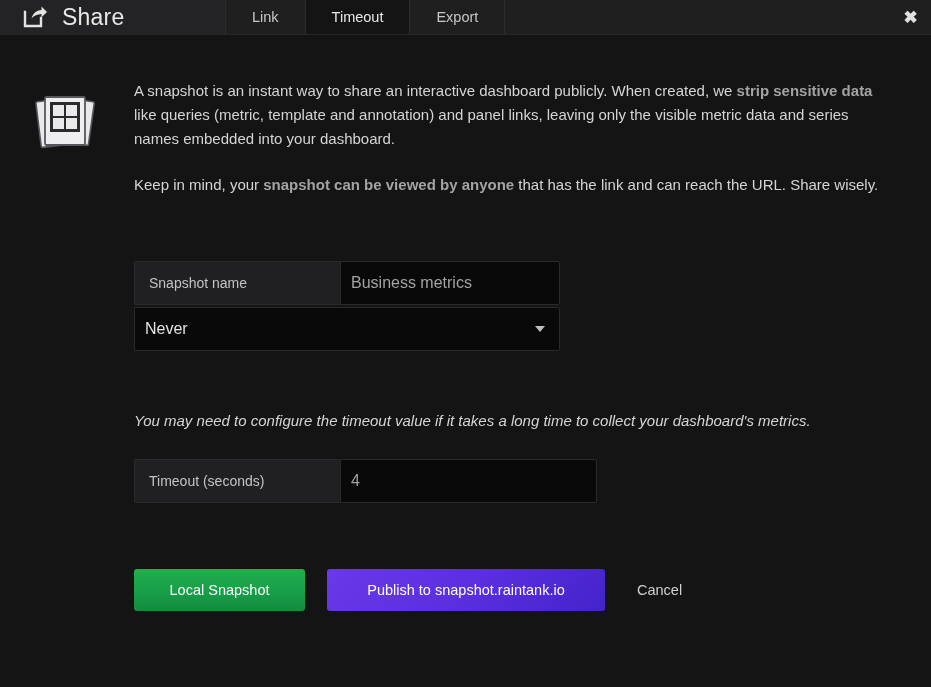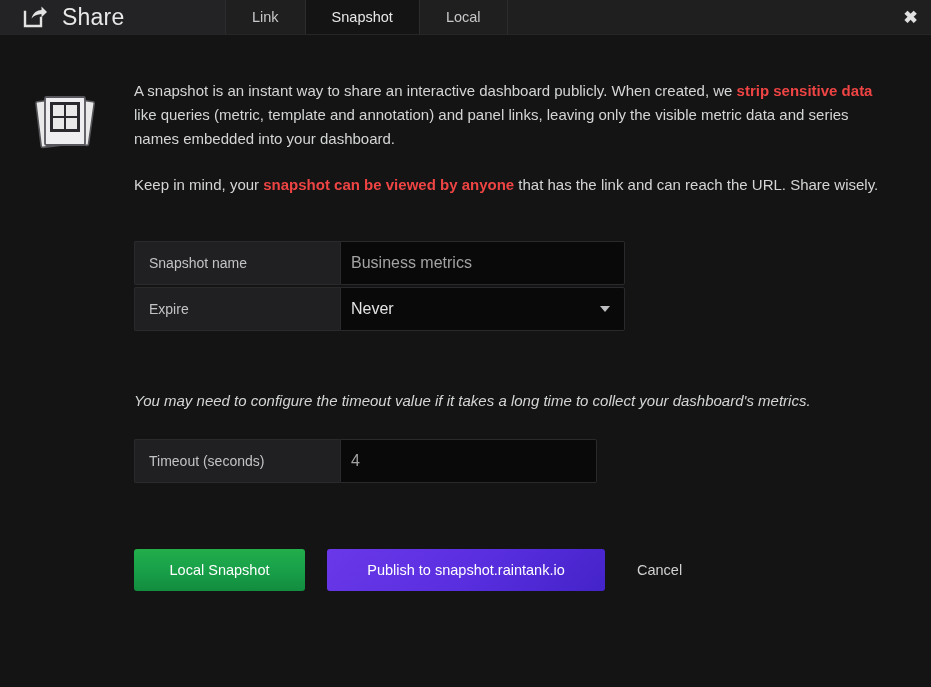--- a/index.html
+++ b/index.html
@@ -120,28 +120,28 @@
   }
 
   .para {
     font-size: 15px;
     line-height: 24px;
     color: #d4d5d6;
     margin: 0 0 22px 0;
     max-width: 760px;
   }
   .para b {
-    color: #ef4444;
+    color: #a3a3a3;
     font-weight: bold;
   }
 
   
   .form-block {
-    margin-top: 44px;
-    width: 491px;
+    margin-top: 64px;
+    width: 426px;
   }
   .form-row {
     display: flex;
     align-items: stretch;
     margin-bottom: 2px;
     height: 44px;
   }
   .form-label {
     width: 206px;
     flex: 0 0 206px;
@@ -247,22 +247,22 @@
       <svg viewBox="0 0 26 24" width="26" height="24" xmlns="http://www.w3.org/2000/svg">
         <path d="M3 7 L3 21 L19 21 L19 13" fill="none" stroke="#e3e3e4" stroke-width="2.4" stroke-linecap="square" stroke-linejoin="miter"></path>
         <path d="M9.5 13.5 C11 7.5 15.5 5.2 19.5 5.0 L19.5 1.6 L25 7.1 L19.5 12.3 L19.5 9.0 C15.5 9.3 12 10.6 9.5 13.5 Z" fill="#e3e3e4"></path>
       </svg>
     </span>
     <span class="modal-title">Share</span>
   </div>
 
   <div class="tabs">
     <button class="tab first">Link</button>
-    <button class="tab active">Snapshot</button>
-    <button class="tab">Local</button>
+    <button class="tab active">Timeout</button>
+    <button class="tab">Export</button>
     <div class="tab-spacer"></div>
   </div>
 
   <button class="close-btn">✖</button>
 </div>
 
 <div class="modal-body">
 
   <div class="illustration-col">
     <span class="snapshot-illustration">
@@ -292,21 +292,20 @@
     <div class="form-block">
 
       <div class="form-row">
         <div class="form-label">Snapshot name</div>
         <div class="form-field">
           <input type="text" value="Business metrics" style="">
         </div>
       </div>
 
       <div class="form-row">
-        <div class="form-label">Expire</div>
         <div class="form-field">
           <span class="select-value">Never</span>
           <span class="caret"></span>
         </div>
       </div>
 
     </div>
 
     <p class="para timeout-note">You may need to configure the timeout value if it takes a long time to collect your dashboard's metrics.</p>
 

